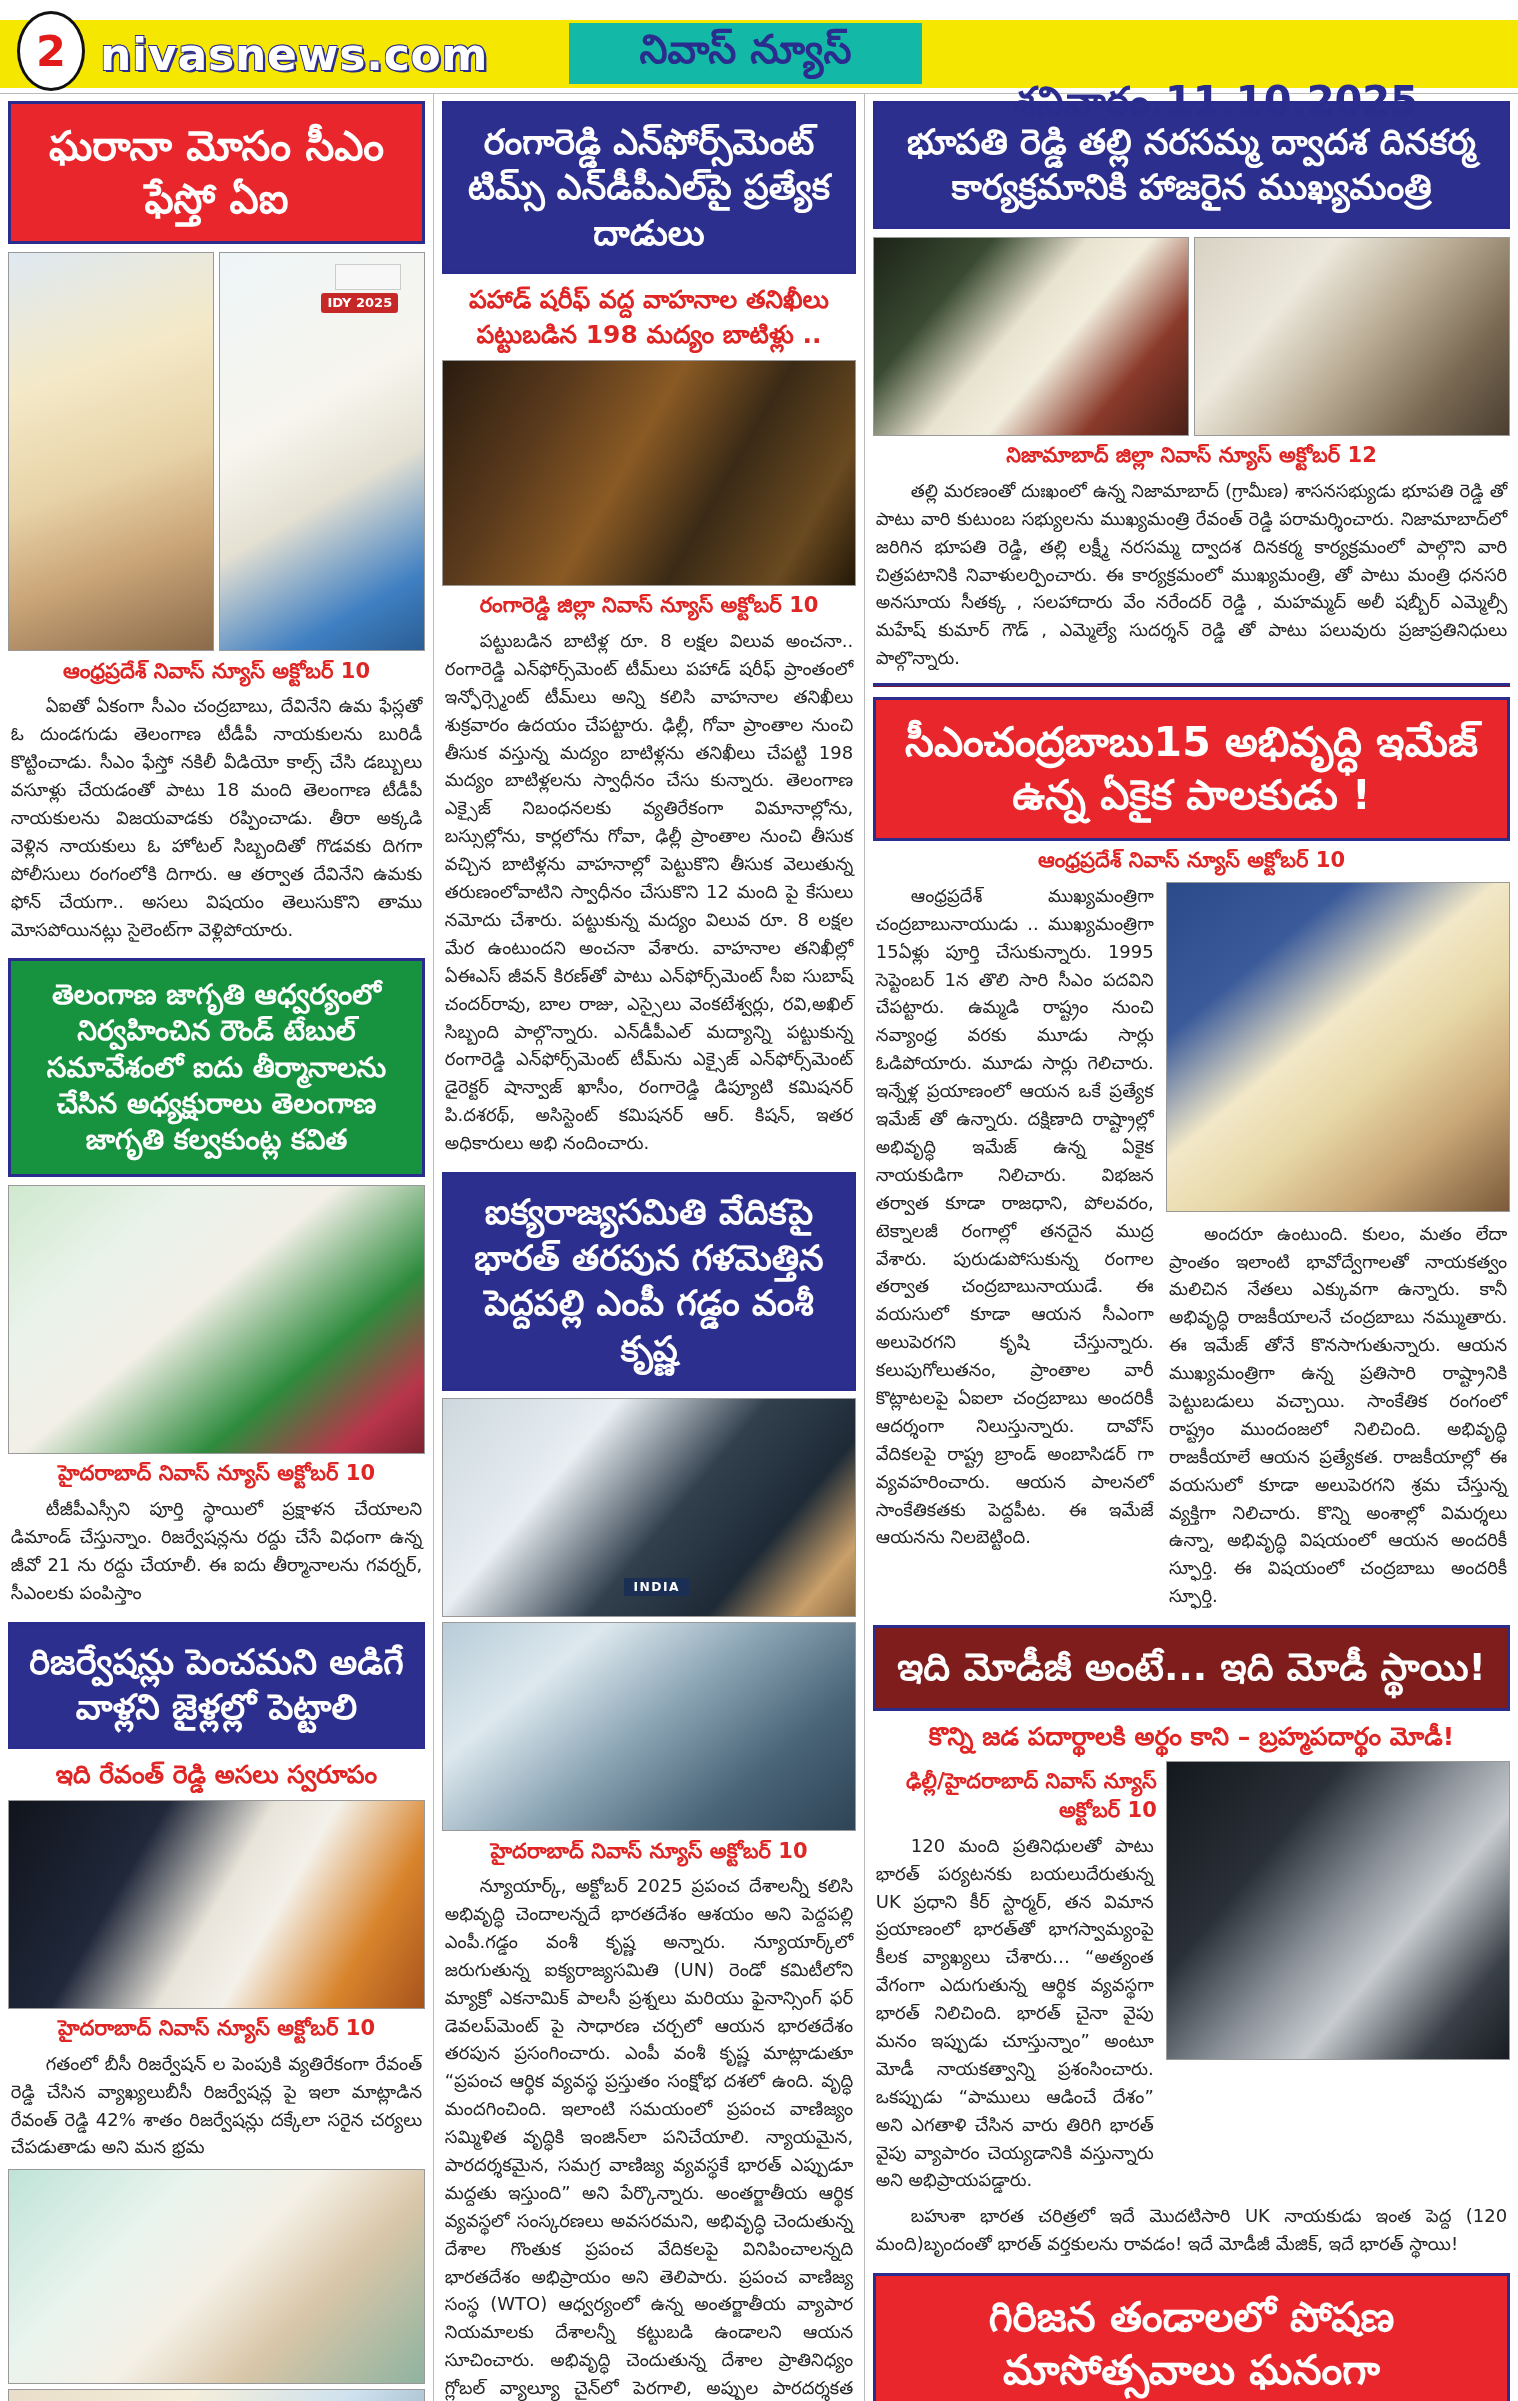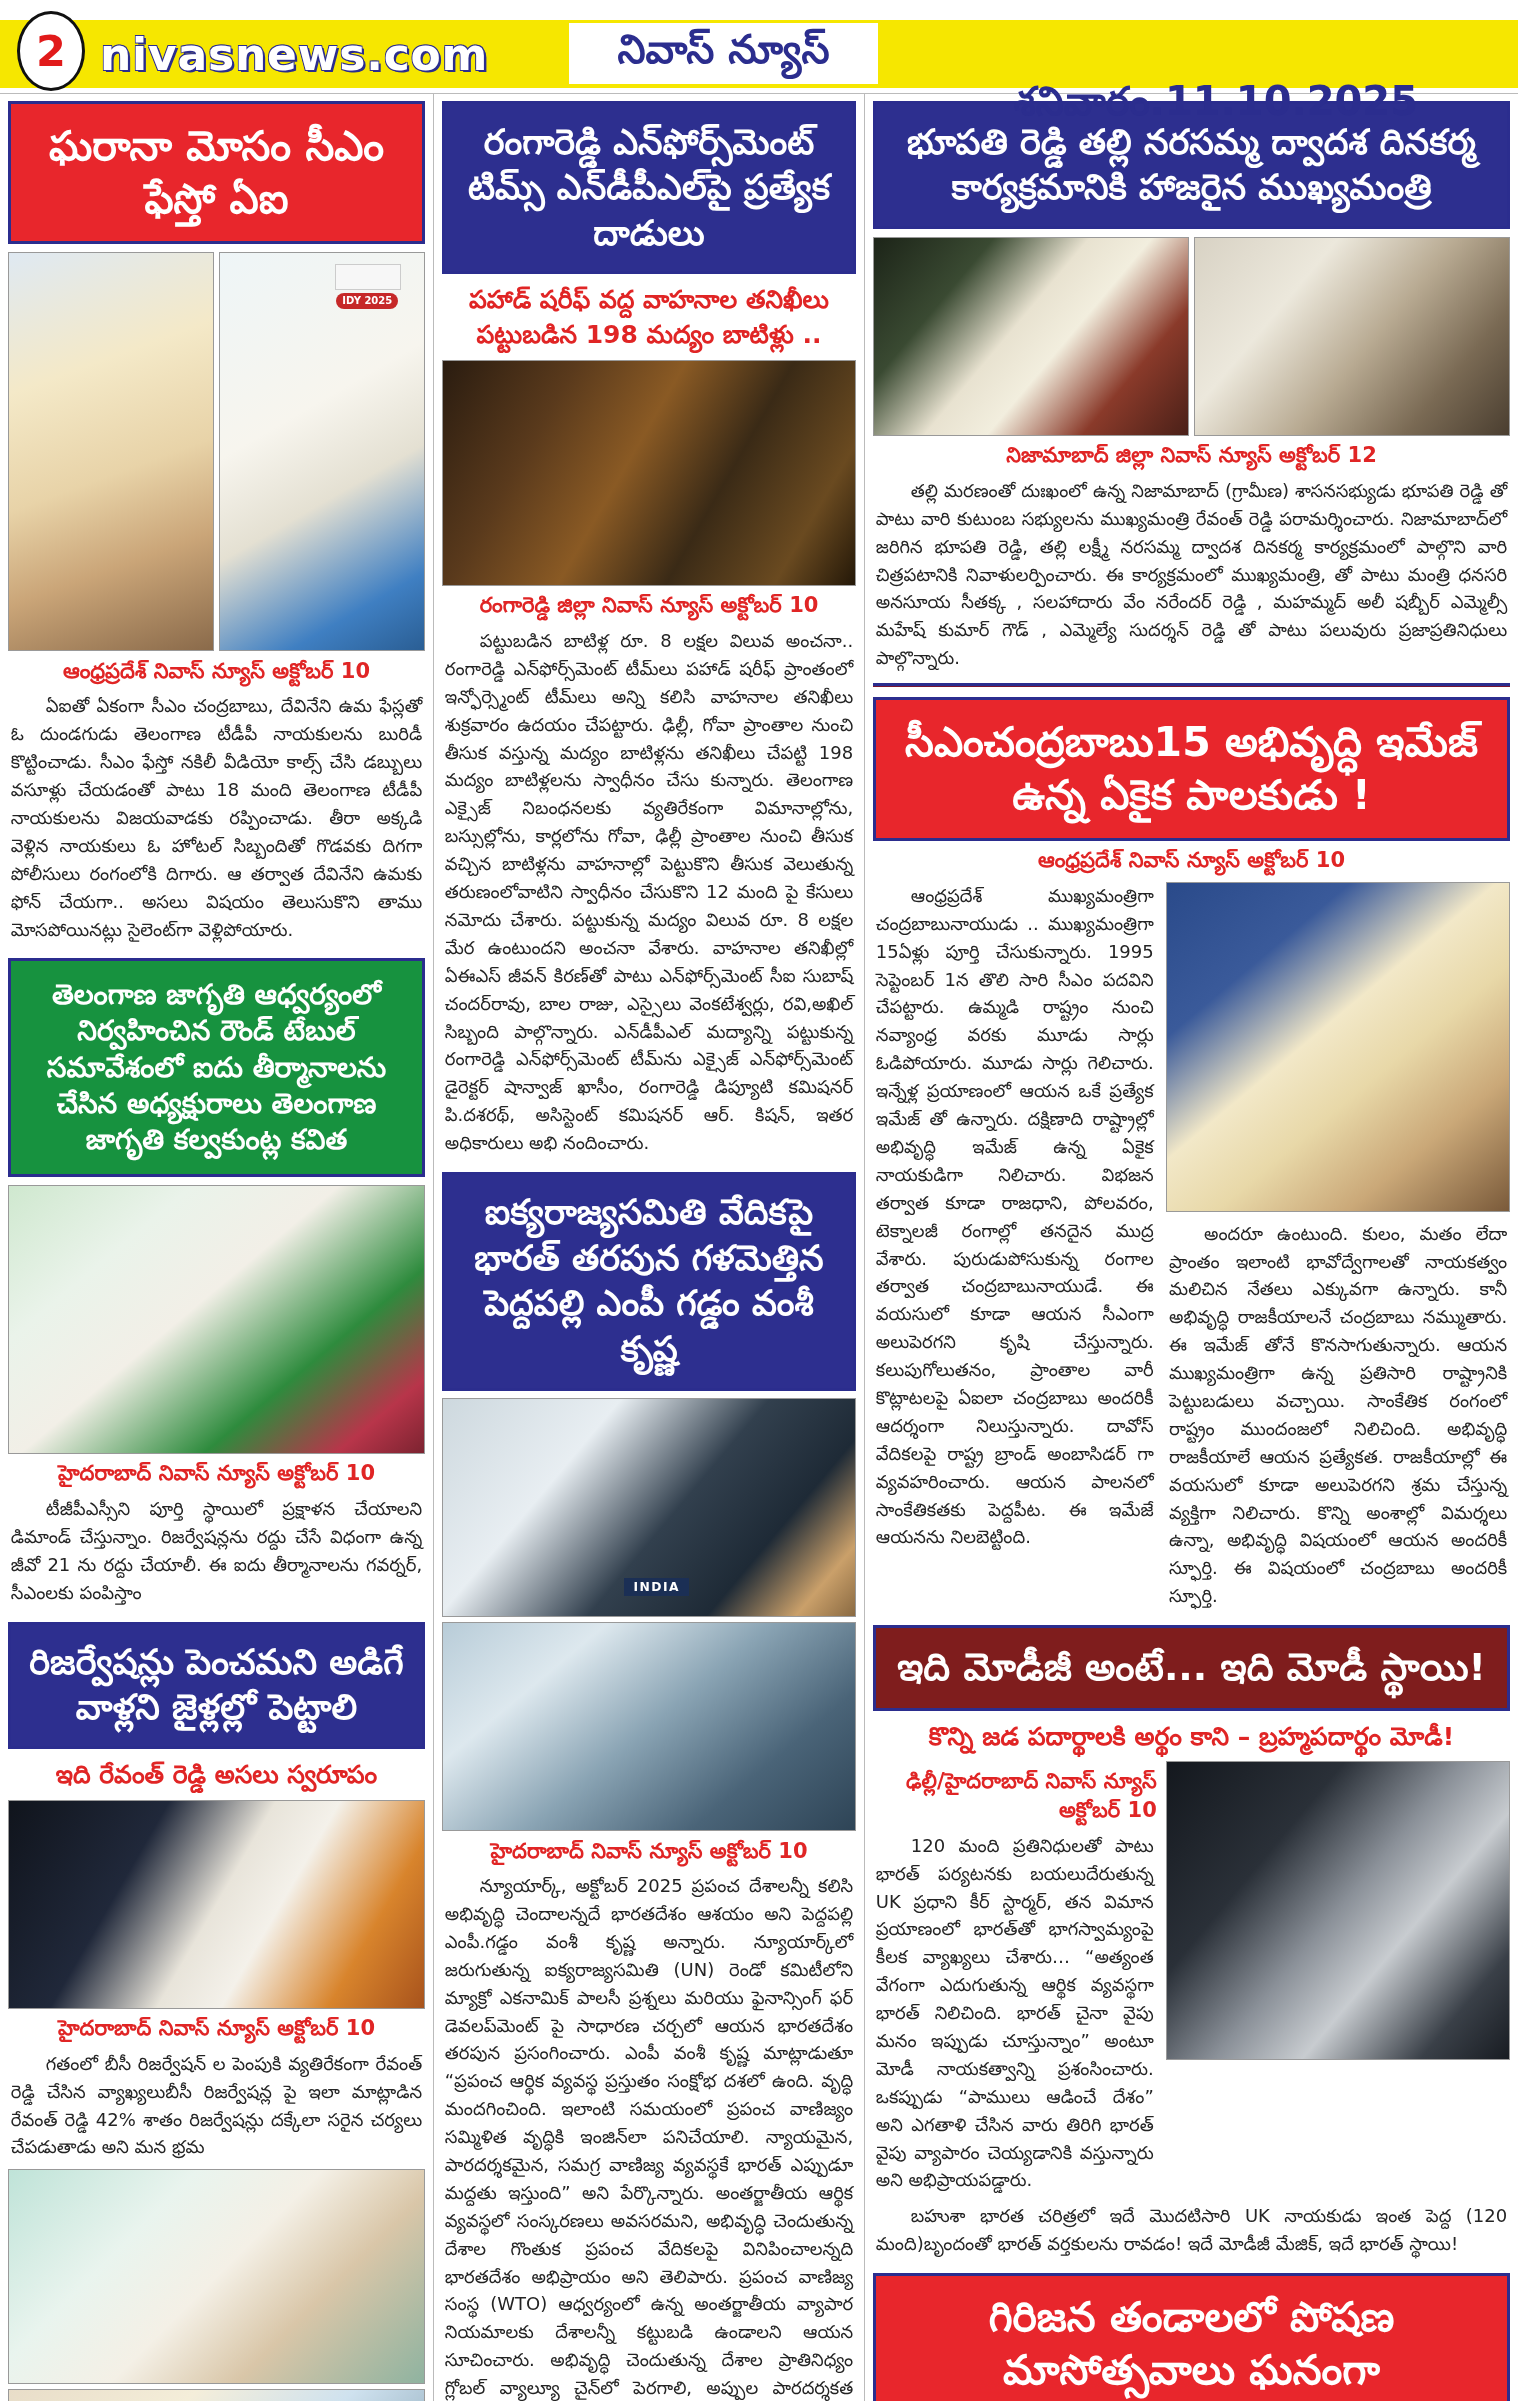--- a/index.html
+++ b/index.html
@@ -30,22 +30,22 @@
     font-size: 43px; font-weight: bold; color: #e11a1a;
   }
   .site {
     margin-left: 100px;
     font-size: 44px; font-weight: bold; color: #ffffff;
     text-shadow: 2.3px 2.3px 0 #2b2d8e, -0.8px -0.8px 0 #2b2d8e, 0.8px -0.8px 0 #2b2d8e, -0.8px 0.8px 0 #2b2d8e;
     letter-spacing: 0.8px;
   }
   .masthead {
     position: absolute; left: 569px; top: 3.1px;
-    width: 309px; height: 61px;
-    background: #ffffff;
+    width: 353px; height: 61px;
+    background: #14b8a6;
     display: flex; align-items: center; justify-content: center;
     font-size: 40px; font-weight: bold; color: #2b2d8e;
   }
   .dateline {
     position: absolute; right: 100px; top: 14px;
     font-size: 40px; font-weight: bold; color: #2b2d8e; margin-top: 44px;
   }
 
   
   .cols { display: flex; border-top: 1.5px solid #bbb; }
@@ -86,21 +86,21 @@
 
   .navy-rule { border-top: 3.1px solid #2b2d8e; border-bottom: 1.5px solid #7a1630; margin: 10.7px 0; }
 
   .split { display: flex; gap: 9.2px; }
   .split .txt { flex: 1; }
   .split .pic { width: 54%; }
 
   .badge-idy {
     position: absolute; right: 26px; top: 40px;
     background: #c62828; color: #fff; font-weight: bold;
-    font-size: 10px; padding: 2.3px 6.1px; border-radius: 9px;
+    font-size: 13px; padding: 2.3px 6.1px; border-radius: 3px;
   }
   .badge-card {
     position: absolute; right: 23px; top: 10.7px;
     width: 66px; height: 26px; background: #f7f7f7; border: 0.8px solid #ccc;
   }
   .placard {
     position: absolute; left: 44%; bottom: 20px;
     background: #1b2f55; color: #fff; font-weight: bold;
     font-size: 12.3px; padding: 2.3px 9.2px; letter-spacing: 1.5px;
   }

